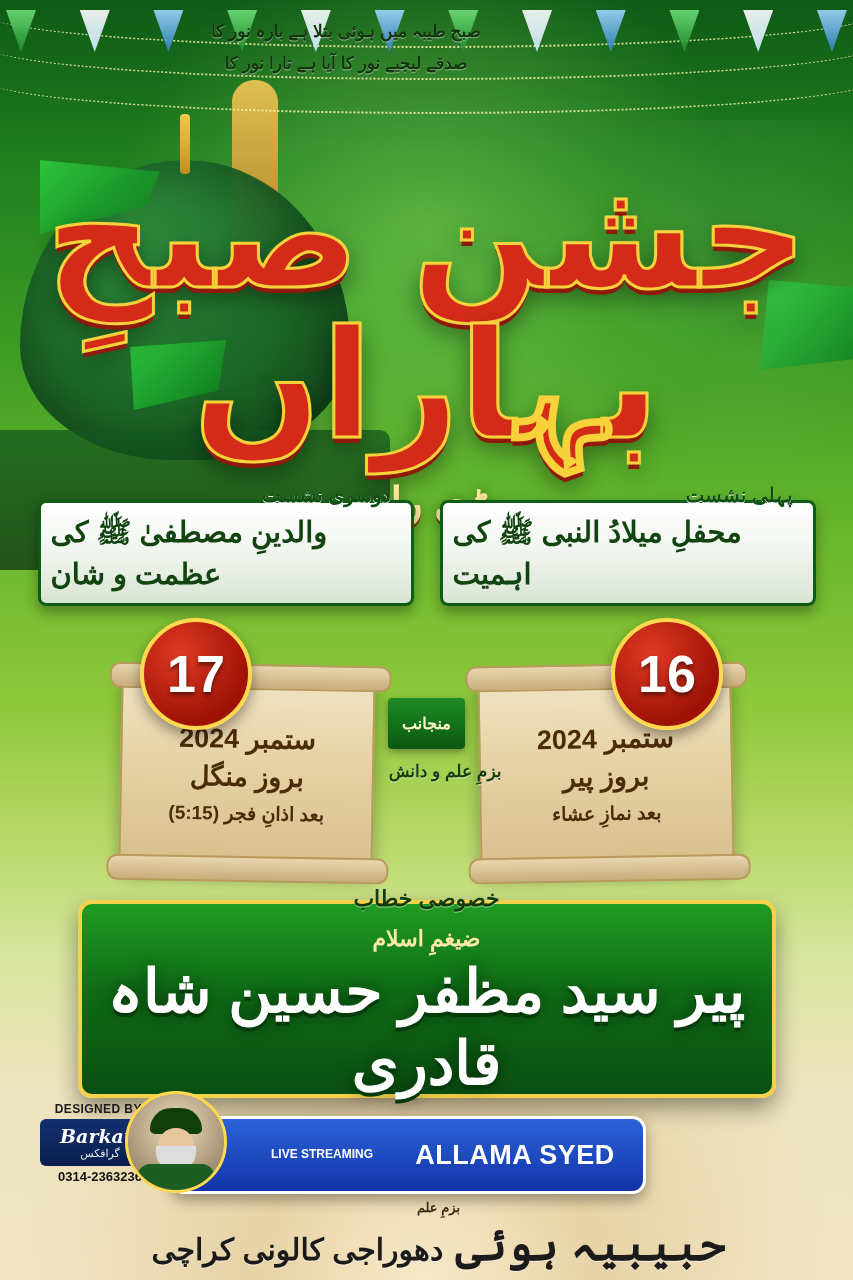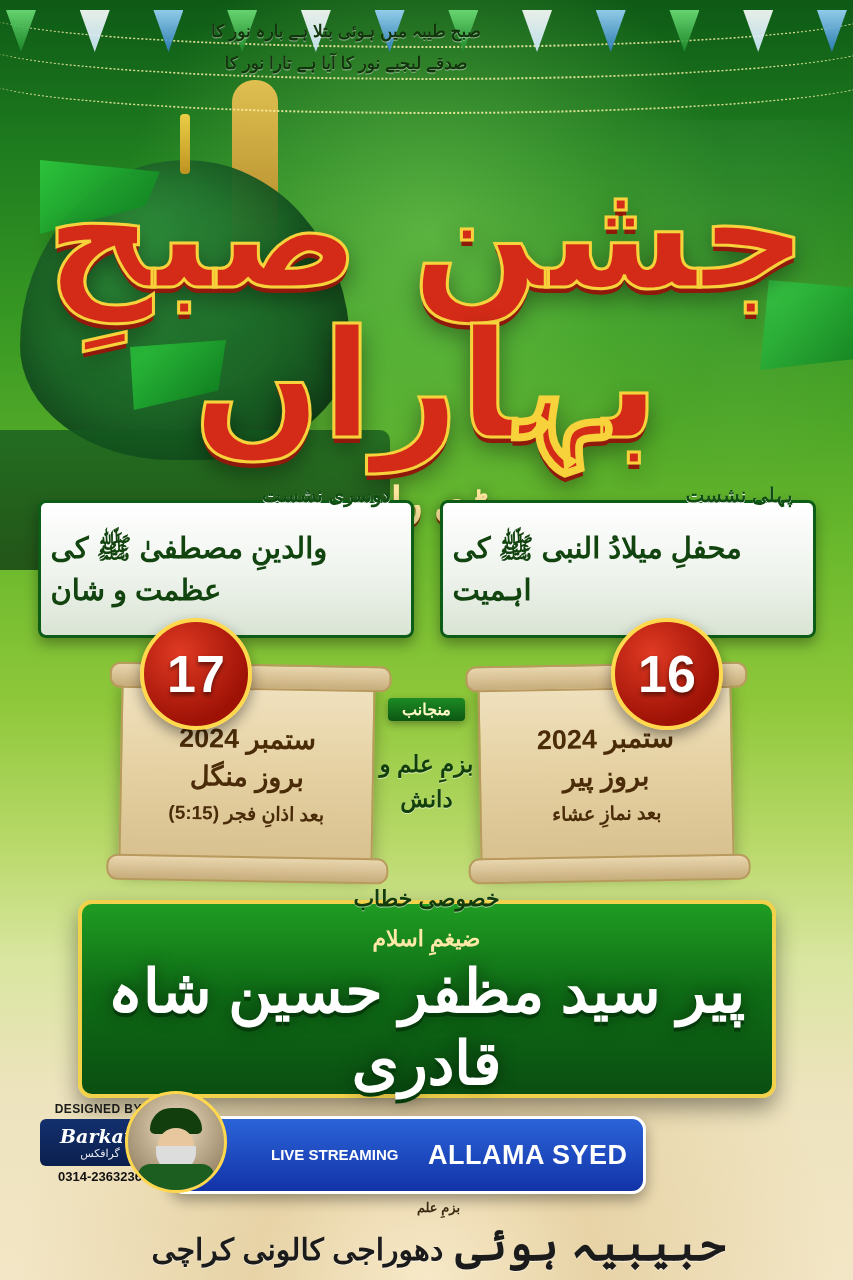--- a/index.html
+++ b/index.html
@@ -119,21 +119,21 @@
     box-shadow:0 6px 14px rgba(0,0,0,.35);
     display:flex;align-items:center;justify-content:center;
     text-align:left;
   }
   .session-label{
     position:absolute;top:-20px;right:20px;
     font-size:20px;font-weight:bold;color:#0f4d12;direction:rtl;
     text-shadow:0 1px 0 #fff;
   }
   .session-text{
-    font-size:29px;font-weight:bold;color:#12440f;direction:rtl;padding:24px 10px;line-height:1.45;
+    font-size:29px;font-weight:bold;color:#12440f;direction:rtl;padding:8px 10px;line-height:1.45;
   }
 
   
   .dates{
     position:absolute;top:640px;left:0;width:853px;height:250px;
   }
   .scroll{
     position:absolute;top:36px;width:250px;height:190px;
     background:linear-gradient(180deg,#efe0bd 0%,#e3cf a0 40%,#d9c292 100%);
     background:linear-gradient(180deg,#f1e3c2 0%,#e6d2a4 45%,#d7bf8d 100%);
@@ -168,26 +168,27 @@
     text-shadow:0 3px 4px rgba(0,0,0,.5);
   }
   .badge.b16{right:130px;}
   .badge.b17{left:140px;}
   .mid-tag{
     position:absolute;left:50%;top:58px;transform:translateX(-50%);
     width:150px;text-align:center;direction:rtl;
   }
   .mid-ribbon{
     display:inline-block;background:linear-gradient(180deg,#1d8b24,#0b5712);
-    color:#fff8c9;font-size:16px;font-weight:bold;padding:2px 14px;border-radius:4px;
+    color:#fff8c9;font-size:16px;font-weight:bold;padding:16px 14px;border-radius:4px;
     box-shadow:0 3px 8px rgba(0,0,0,.35);
   }
   .mid-text{
-    margin-top:26px;color:#123d0d;font-size:23px;font-weight:bold;line-height:1.5;
+    margin-top:10px;color:#123d0d;font-size:17px;font-weight:bold;line-height:1.5;
     text-shadow:0 1px 0 rgba(255,255,255,.5);
+    text-align:right;
   }
 
   
   .speaker{
     position:absolute;top:900px;left:50%;transform:translateX(-50%);
     width:690px;height:190px;
     background:linear-gradient(180deg,#1f9c22 0%,#0f6d16 45%,#0a4f11 100%);
     border:4px solid #f2d24a;
     border-radius:14px;
     box-shadow:0 10px 22px rgba(0,0,0,.4);
@@ -234,21 +235,21 @@
   }
   .portrait .cap{position:absolute;left:22px;top:14px;width:52px;height:26px;background:#123d0d;border-radius:26px 26px 6px 6px;}
   .portrait .face{position:absolute;left:30px;top:34px;width:36px;height:34px;background:#e8c79f;border-radius:50%;}
   .portrait .beard{position:absolute;left:28px;top:52px;width:40px;height:26px;background:#ddd;border-radius:0 0 20px 20px;}
   .portrait .body{position:absolute;left:10px;top:70px;width:76px;height:34px;background:#1b5e20;border-radius:12px 12px 0 0;}
   .fb{
     width:34px;height:34px;border-radius:50%;background:#fff;color:#1333a8;
     display:flex;align-items:center;justify-content:center;font-size:24px;font-weight:bold;
     margin-left:8px;margin-right:56px;font-family:"DejaVu Sans",sans-serif;
   }
-  .live-tag{font-size:15px;font-weight:bold;color:#fff;line-height:1.1;margin-right:20px;}
+  .live-tag{font-size:12px;font-weight:bold;color:#fff;line-height:1.1;margin-right:20px;}
   .live-names{flex:1;text-align:center;color:#fff;font-weight:bold;font-size:27px;line-height:1.12;letter-spacing:.5px;padding-right:6px;}
 
   
   .venue{
     position:absolute;left:0;bottom:8px;width:853px;text-align:center;direction:rtl;margin-left:12px;
   }
   .venue-logo{
     font-size:13px;color:#3a2a12;font-weight:bold;margin-bottom:2px;
   }
   .venue-text{

